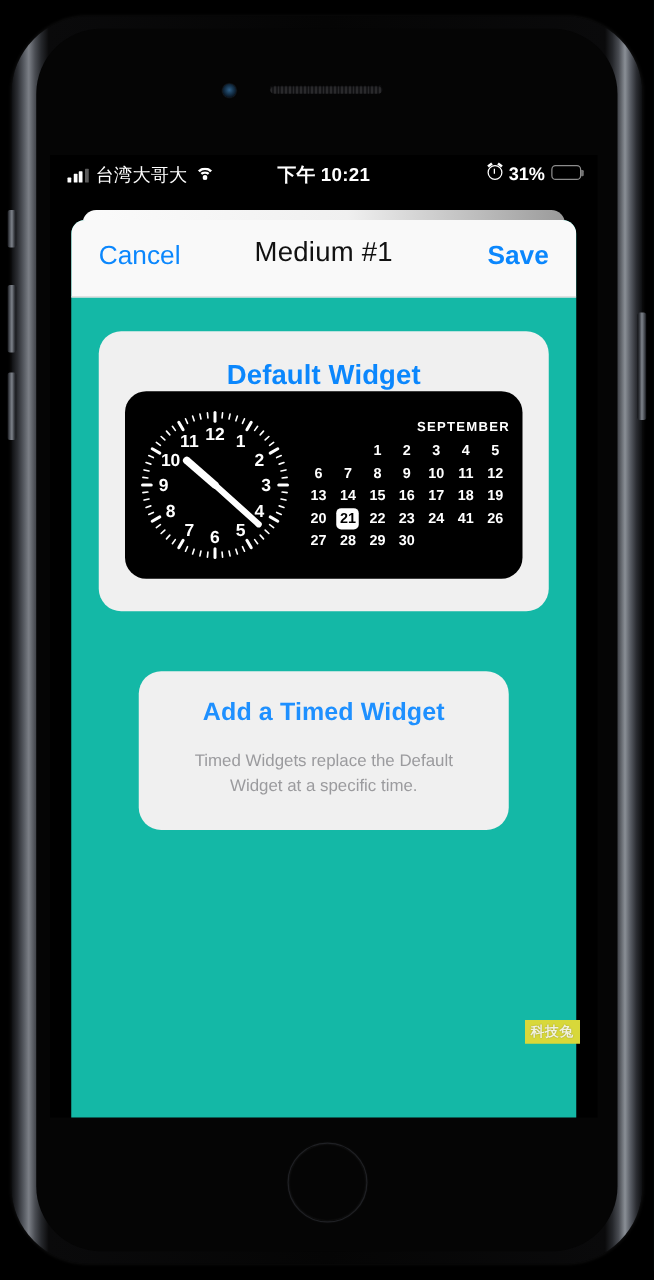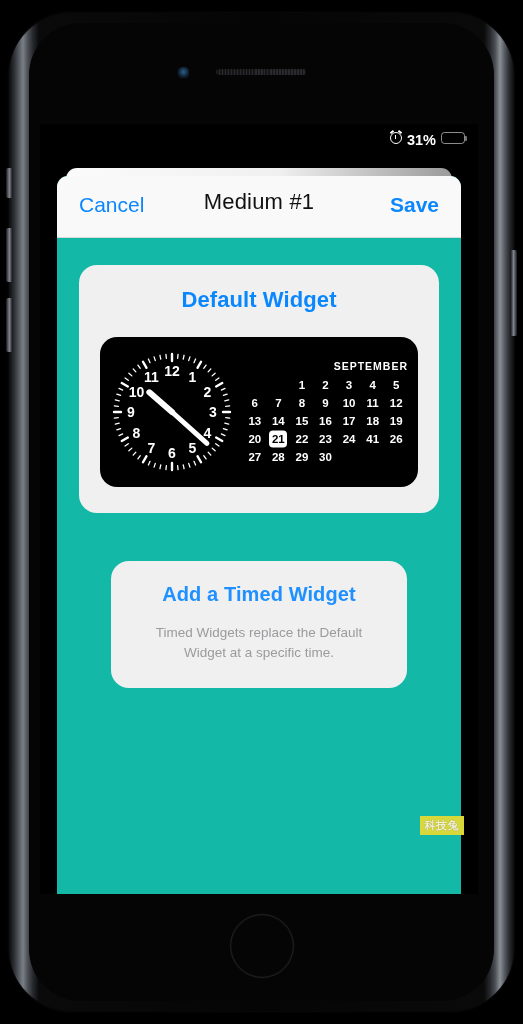--- a/index.html
+++ b/index.html
@@ -130,21 +130,21 @@
   .nav-sub    { position: absolute; left: 0; right: 0; top: 41px; text-align: center;
     font-size: 11px; color: #0b87fd; font-weight: 700; letter-spacing: 1.1px; }
 
   .sheet-body { padding: 27px 22px 0; }
 
   .card {
     background: #f0f0f0; border-radius: 18px; padding: 22px 20px 26px;
   }
   .card-title {
     text-align: center; color: #0b87fd; font-size: 22px; font-weight: 700;
-    letter-spacing: .1px; margin-bottom: 24px;
+    letter-spacing: .1px; 
   }
   .card-note {
     text-align: center; color: #9b9b9e; font-size: 13.5px; margin-top: 26px;
   }
 
   
   .widget {
     width: 318px; height: 150px; margin: 0 auto;
     background: #000; border-radius: 17px;
     display: flex; align-items: center; overflow: hidden;
@@ -201,20 +201,35 @@
   <div class="side-btn btn-vup"></div>
   <div class="side-btn btn-vdown"></div>
   <div class="side-btn btn-power"></div>
   <div class="earpiece"></div>
   <div class="front-cam"></div>
   <div class="home-button"></div>
 
   <div class="screen">
 
     <div class="status-bar">
+      <div class="sb-left">
+        <span class="signal">
+          <i></i>
+            <i></i>
+            <i></i>
+            <i></i>
+        </span>
+        <span class="carrier">台湾大哥大</span>
+        <span class="wifi">
+          <span></span>
+            <span></span>
+            <span></span>
+        </span>
+      </div>
+      <div class="sb-time">下午 10:21</div>
       <div class="sb-right">
         <span class="alarm-icon">
             <i class="alarm-hand"></i>
           </span>
         <span class="batt-pct">31%</span>
         <span class="batt"><span class="batt-fill" style="width:31%"></span></span>
       </div>
     </div>
 
     <div class="back-card"></div>

